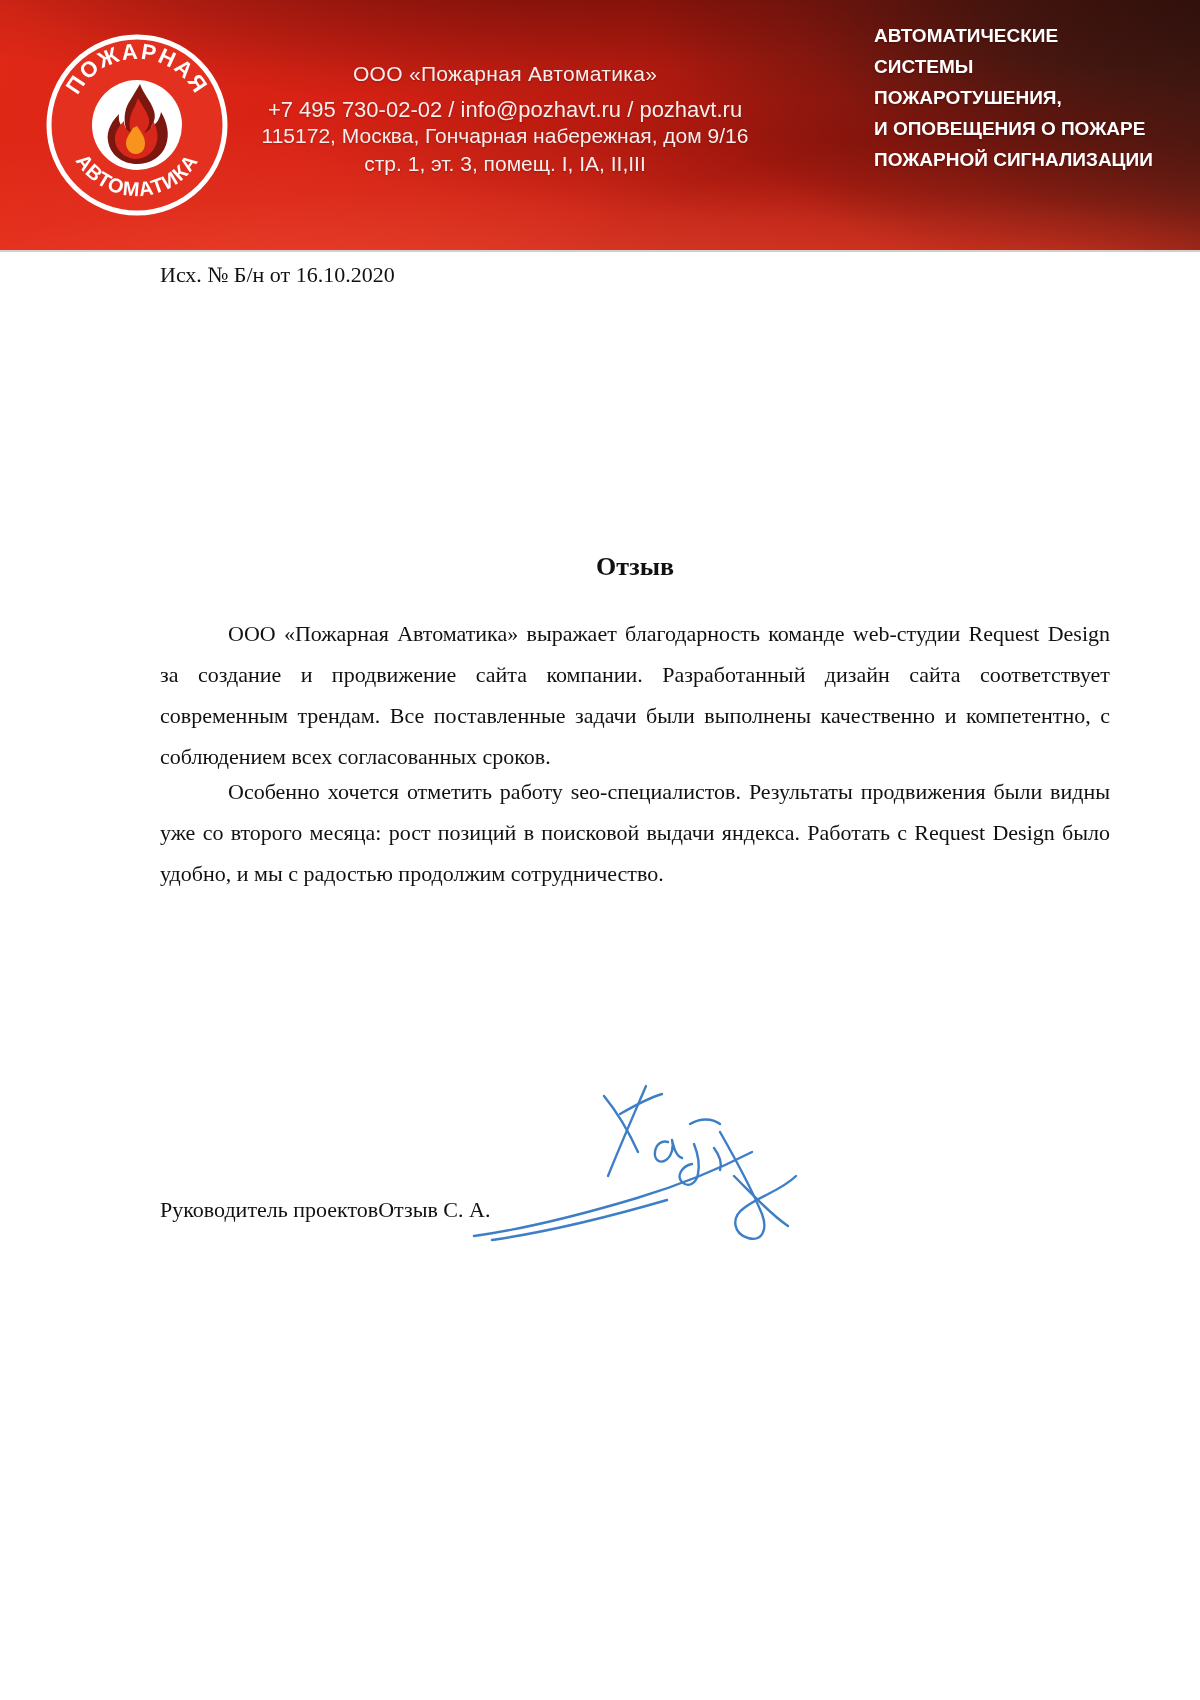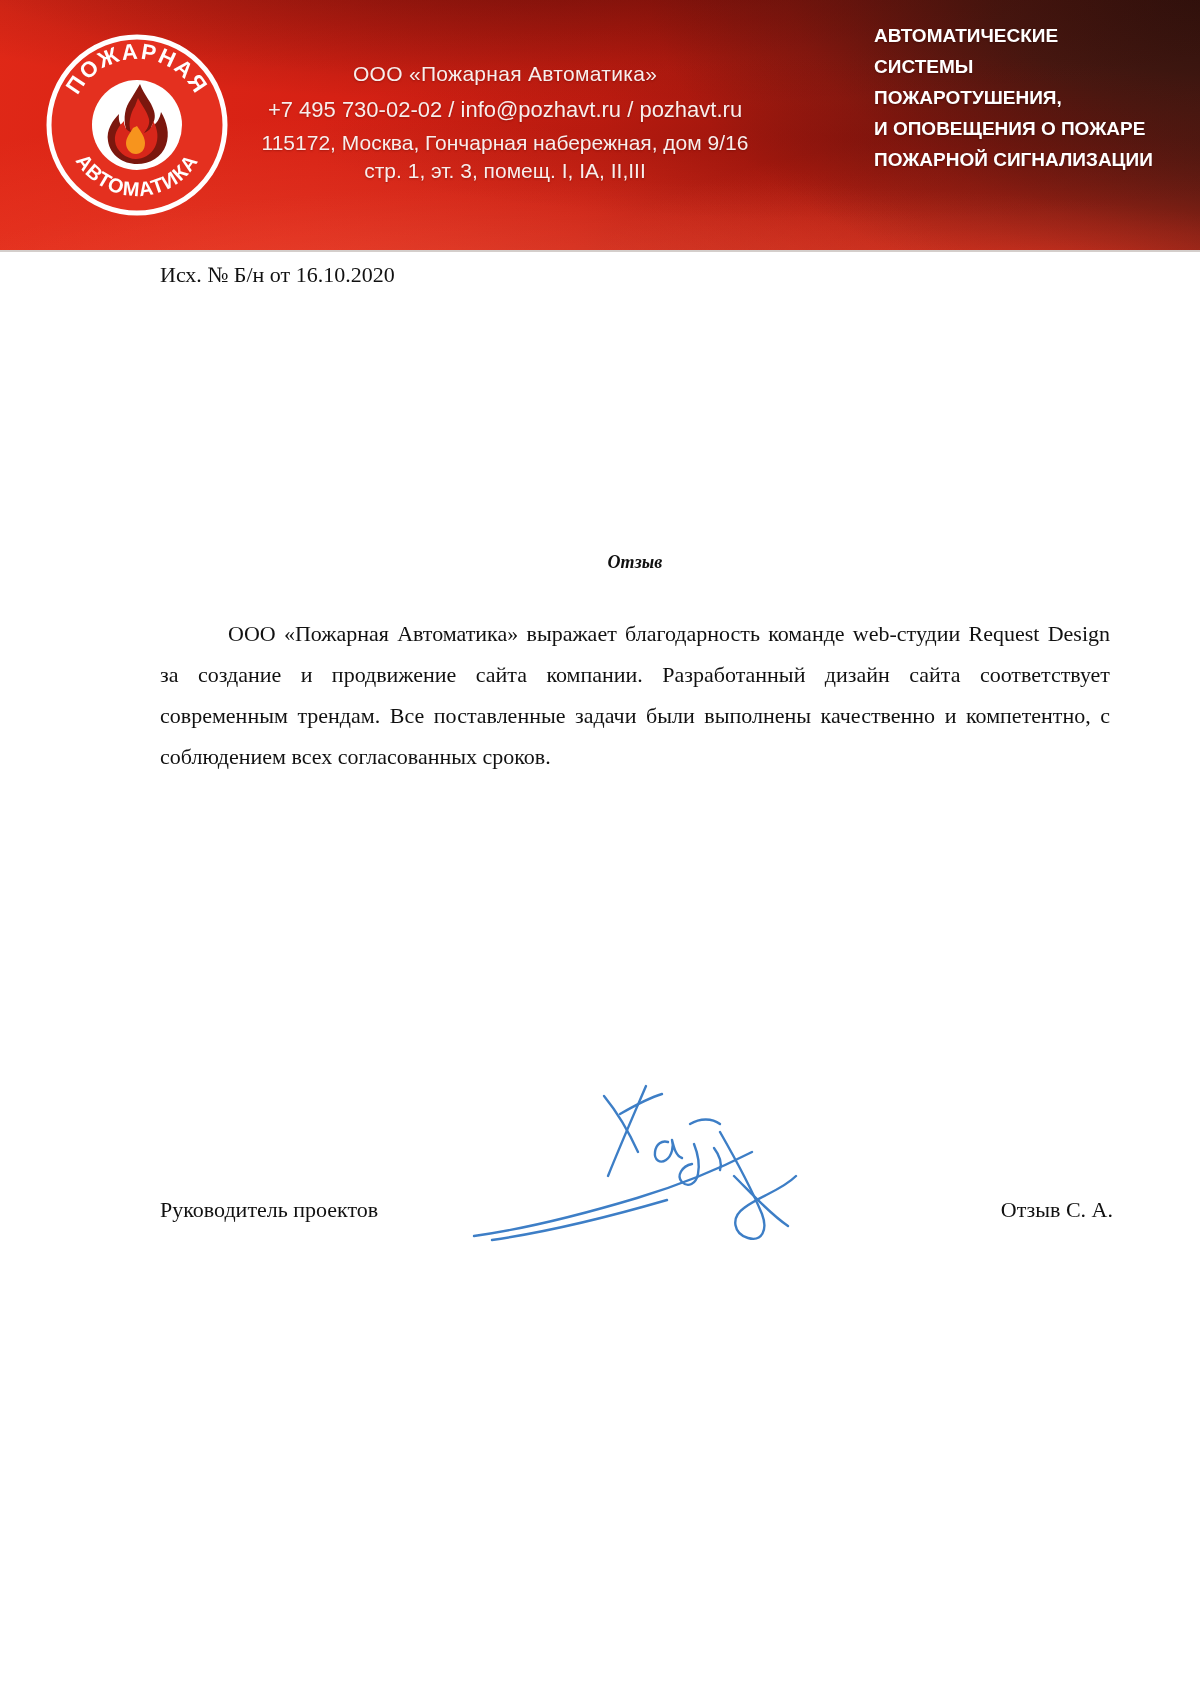--- a/index.html
+++ b/index.html
@@ -30,50 +30,50 @@
 
   .logo-wrap{position:absolute;left:46px;top:34px;width:182px;height:182px;}
 
   .contact{
     position:absolute;left:250px;top:62px;width:510px;
     text-align:center;color:#f8eeec;
     font-family:"Liberation Sans", sans-serif;
     text-shadow:0 1px 2px rgba(80,0,0,0.35);
   }
   .contact .company{font-size:21px;letter-spacing:0.3px;margin-bottom:11px;}
-  .contact .phone{font-size:22px;margin-bottom:8px;}
+  .contact .phone{font-size:22px;margin-bottom:1px;}
   .contact .addr1{font-size:21px;margin-bottom:4px;}
   .contact .addr2{font-size:21px;}
 
   .services{
     position:absolute;right:46px;top:20px;width:280px;
     color:#ffffff;
     font-family:"Liberation Sans", sans-serif;
     font-weight:bold;font-size:19px;line-height:31px;
     text-shadow:0 1px 2px rgba(40,0,0,0.4);
   }
 
   
   .ref-line{position:absolute;left:160px;top:262px;font-size:22px;}
   .doc-title{
     position:absolute;left:160px;top:552px;width:950px;
-    text-align:center;font-weight:bold;font-size:18px;font-style:italic;
+    text-align:center;font-weight:bold;font-size:26px;
   }
   .para{
     position:absolute;left:160px;width:950px;
     font-size:22px;line-height:41px;
     text-align:justify;text-align-last:left;
     text-indent:68px;
   }
   .para.p1{top:613px;}
   .para.p2{top:771px;}
 
   .sign-row{
     position:absolute;left:160px;top:1197px;width:953px;
-    display:flex;justify-content:space-between;
+    display:flex;justify-content:flex-start;
     font-size:22px;
   }
   .signature-wrap{position:absolute;left:462px;top:1068px;width:345px;height:185px;}
 </style>
 </head>
 <body>
 
 <div class="page">
 
   <div class="letterhead">
@@ -118,20 +118,21 @@
       <div>И ОПОВЕЩЕНИЯ О ПОЖАРЕ</div>
       <div>ПОЖАРНОЙ СИГНАЛИЗАЦИИ</div>
     </div>
   </div>
 
   <div class="ref-line">Исх. № Б/н от 16.10.2020</div>
 
   <div class="doc-title">Отзыв</div>
 
   <div class="para p1">ООО «Пожарная Автоматика» выражает благодарность команде web-студии Request Design за создание и продвижение сайта компании. Разработанный дизайн сайта соответствует современным трендам. Все поставленные задачи были выполнены качественно и компетентно, с соблюдением всех согласованных сроков.</div>
+  <div class="para p2">Особенно хочется отметить работу seo-специалистов. Результаты продвижения были видны уже со второго месяца: рост позиций в поисковой выдачи яндекса. Работать с Request Design было удобно, и мы с радостью продолжим сотрудничество.</div>
 
   <div class="signature-wrap">
     <svg viewBox="0 0 345 185" width="345" height="185">
       <g fill="none" stroke="#3d7ec6" stroke-width="2.4" stroke-linecap="round" stroke-linejoin="round">
 
         <path d="M 12,168 C 55,162 115,148 175,130 C 215,118 255,102 290,84"></path>
         <path d="M 30,172 C 85,164 150,148 205,132"></path>
 
         <path d="M 142,28 C 155,44 166,62 176,84"></path>
         <path d="M 184,18 C 172,46 158,78 146,108"></path>

